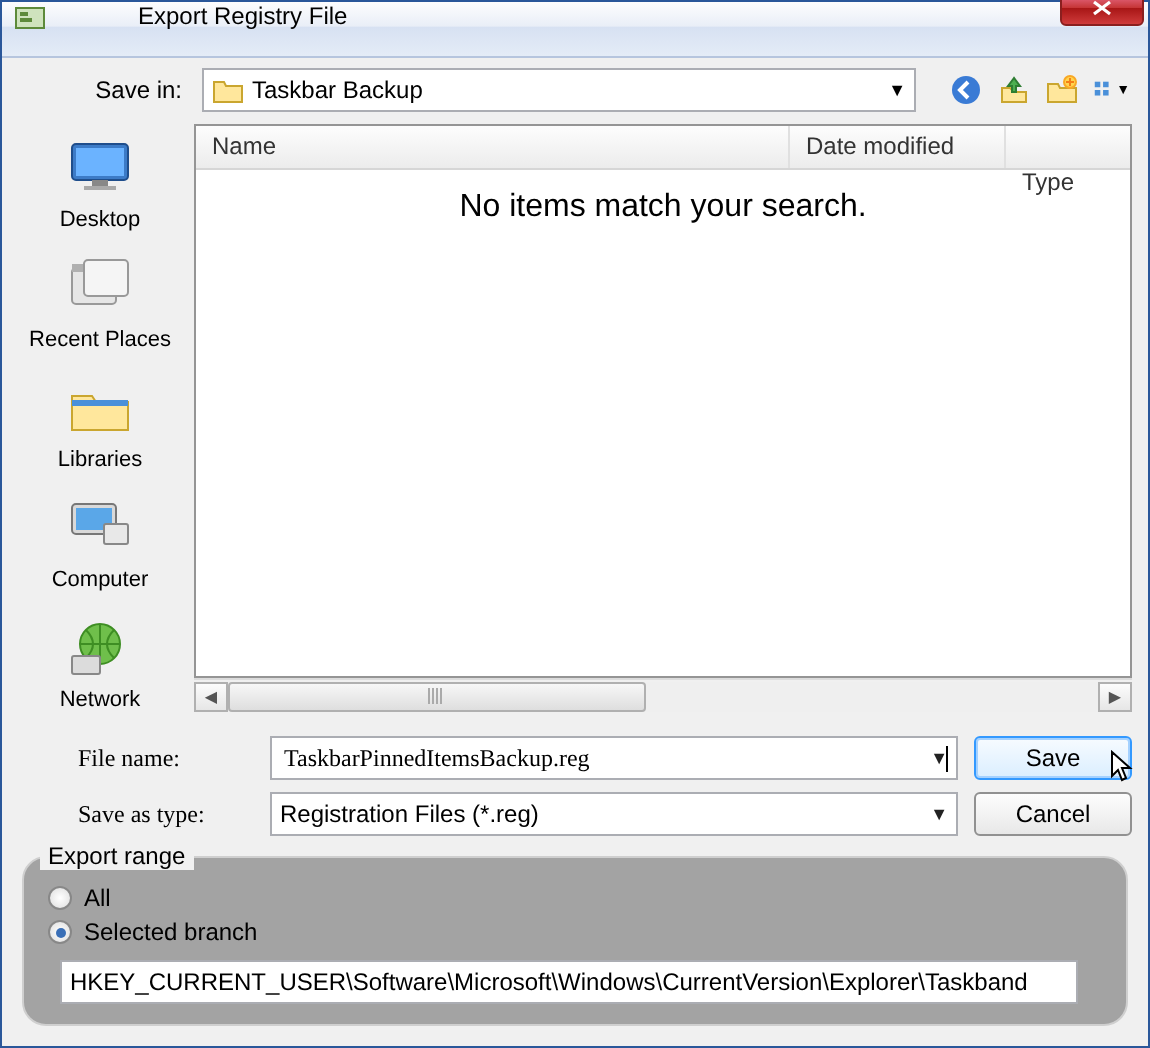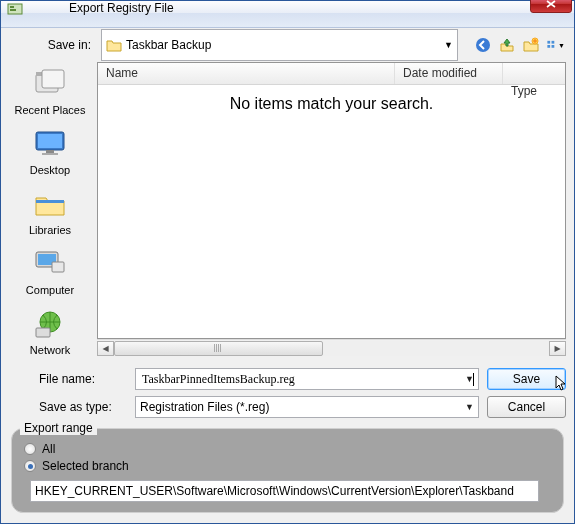--- a/index.html
+++ b/index.html
@@ -35,21 +35,21 @@
   }
   .toolbar {
     height: 34px;
     display:flex; align-items:center;
     padding: 3px 8px;
     gap: 6px;
     font-size: 12px;
   }
   .toolbar .lbl { width: 86px; text-align:right; padding-right:4px; }
   .save-in {
-    flex:1; height:32px;
+    flex:1; height:22px;
     background:#fff; border:1px solid #abadb3;
     display:flex; align-items:center; padding:0 4px;
     font-size:12px;
   }
   .save-in .folder-ico { width:16px; height:16px; margin-right:4px; }
   .save-in .dd { margin-left:auto; font-size:9px; }
   .nav-icons { display:flex; gap:2px; margin-left:8px; }
   .nav-icons .ni { width:22px; height:22px; display:flex; align-items:center; justify-content:center; border:1px solid transparent; border-radius:3px; }
   .views-dd { border-left:1px solid #ccc; padding-left:1px; display:flex; align-items:center; }
 
@@ -84,21 +84,21 @@
     height:17px; background:#f0f0f0; border-top:1px solid #dcdcdc;
     display:flex; align-items:center;
   }
   .hscroll .arrow { width:17px; height:15px; background:linear-gradient(#fcfcfc,#e6e6e6); border:1px solid #b0b0b0; display:flex; align-items:center; justify-content:center; font-size:8px; color:#555; }
   .hscroll .track { flex:1; height:15px; background:#efefef; position:relative; }
   .hscroll .thumb { position:absolute; left:0; width:48%; height:100%; background:linear-gradient(#f7f7f7,#dedede); border:1px solid #b0b0b0; border-radius:2px; display:flex; align-items:center; justify-content:center; }
   .grip { width:8px; height:8px; background:repeating-linear-gradient(90deg,#aaa 0 1px,transparent 1px 2px); }
 
   .form-rows { padding:6px 8px 2px 8px; font-size:12px; }
   .form-row { display:flex; align-items:center; margin-bottom:6px; gap:8px; }
-  .form-row .lbl { width:118px; padding-left:30px; }
+  .form-row .lbl { width:118px; padding-left:30px;font-family:Liberation Serif, serif; }
   .combo {
     flex:1; height:22px; background:#fff; border:1px solid #abadb3;
     display:flex; align-items:center; padding:0 4px; font-size:12px;
     position:relative;
   }
   .combo input { border:none; outline:none; width:100%; font-size:12px; font-family:Liberation Serif, serif; background:transparent; }
   .combo .dd { position:absolute; right:4px; font-size:9px; color:#222; }
   .action-btn {
     width:79px; height:22px;
     background:linear-gradient(to bottom,#fdfdfd,#e8e8e8);
@@ -194,37 +194,37 @@
         <span style="font-size:7px;margin-left:1px;">▼</span>
       </div>
     </div>
   </div>
 
   <div class="body-area">
     <div class="places">
       <div class="place">
         <div class="place-ico">
             <svg width="36" height="32" viewBox="0 0 36 32">
-              <rect x="4" y="6" width="22" height="18" rx="2" fill="#e6e6e6" stroke="#999"></rect>
-              <rect x="4" y="4" width="22" height="4" fill="#b0b0b0"></rect>
-              <rect x="10" y="2" width="22" height="18" rx="2" fill="#f5f5f5" stroke="#999"></rect>
-            </svg>
-          </div>
-        <span>Recent Places</span>
-      </div>
-      <div class="place">
-        <div class="place-ico">
-            <svg width="36" height="32" viewBox="0 0 36 32">
               <rect x="4" y="4" width="28" height="18" rx="2" fill="#3c7bc7" stroke="#1f4e8c"></rect>
               <rect x="6" y="6" width="24" height="14" fill="#6bb3ff"></rect>
               <rect x="14" y="22" width="8" height="3" fill="#888"></rect>
               <rect x="10" y="25" width="16" height="2" fill="#aaa"></rect>
             </svg>
           </div>
         <span>Desktop</span>
+      </div>
+      <div class="place">
+        <div class="place-ico">
+            <svg width="36" height="32" viewBox="0 0 36 32">
+              <rect x="4" y="6" width="22" height="18" rx="2" fill="#e6e6e6" stroke="#999"></rect>
+              <rect x="4" y="4" width="22" height="4" fill="#b0b0b0"></rect>
+              <rect x="10" y="2" width="22" height="18" rx="2" fill="#f5f5f5" stroke="#999"></rect>
+            </svg>
+          </div>
+        <span>Recent Places</span>
       </div>
       <div class="place">
         <div class="place-ico">
             <svg width="36" height="32" viewBox="0 0 36 32">
               <path d="M4 10 h10 l2 3 h16 v14 h-28 z" fill="#ffe79c" stroke="#caa62f"></path>
               <rect x="4" y="12" width="28" height="3" fill="#4a90d9"></rect>
             </svg>
           </div>
         <span>Libraries</span>
       </div>

